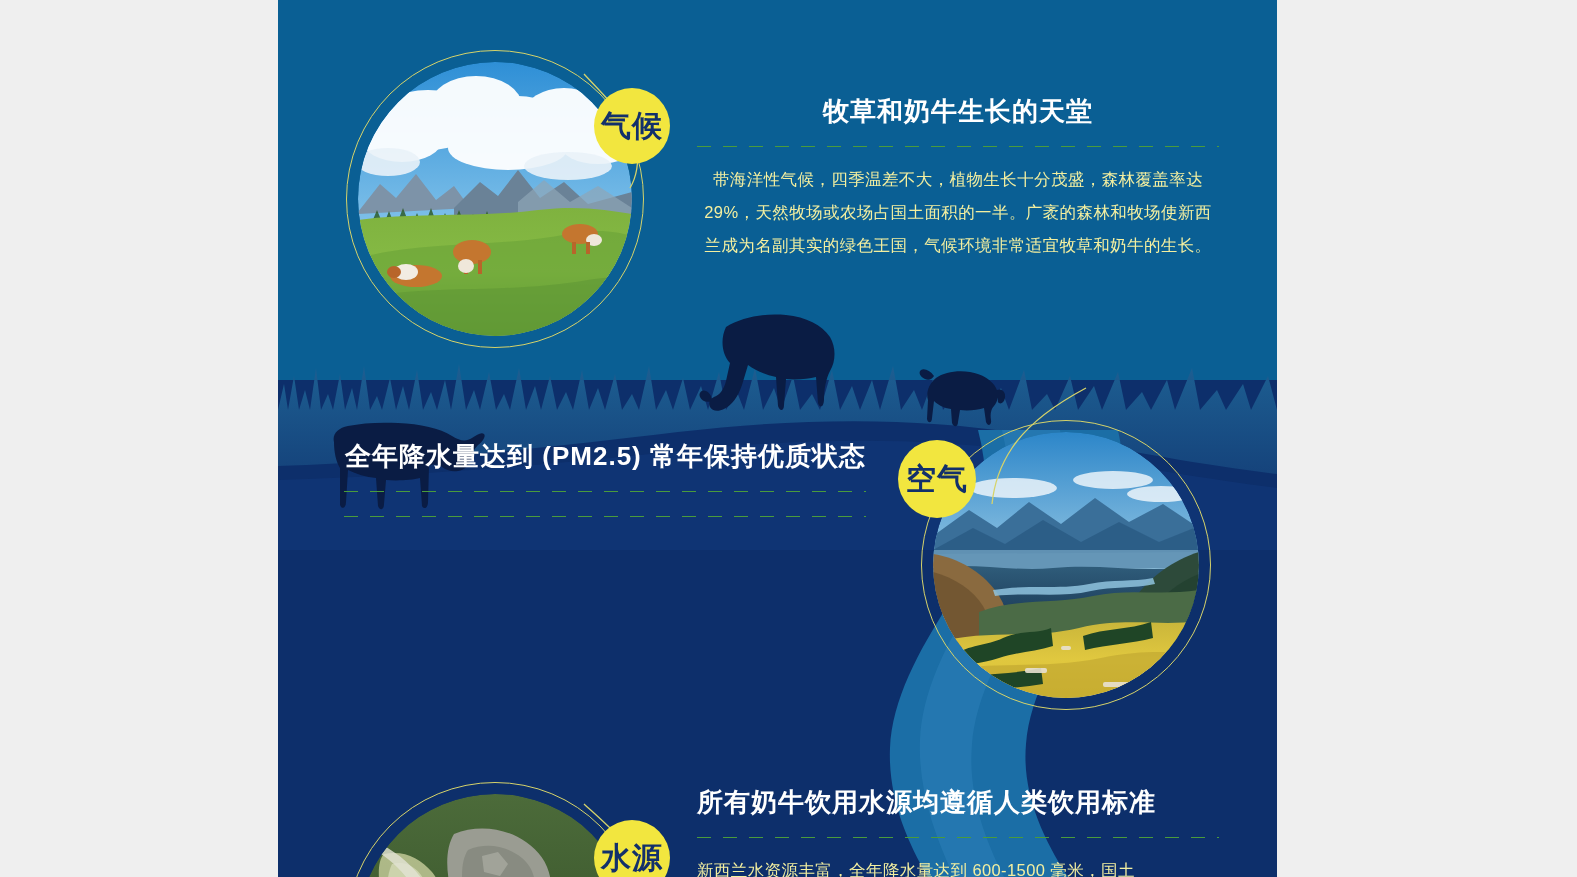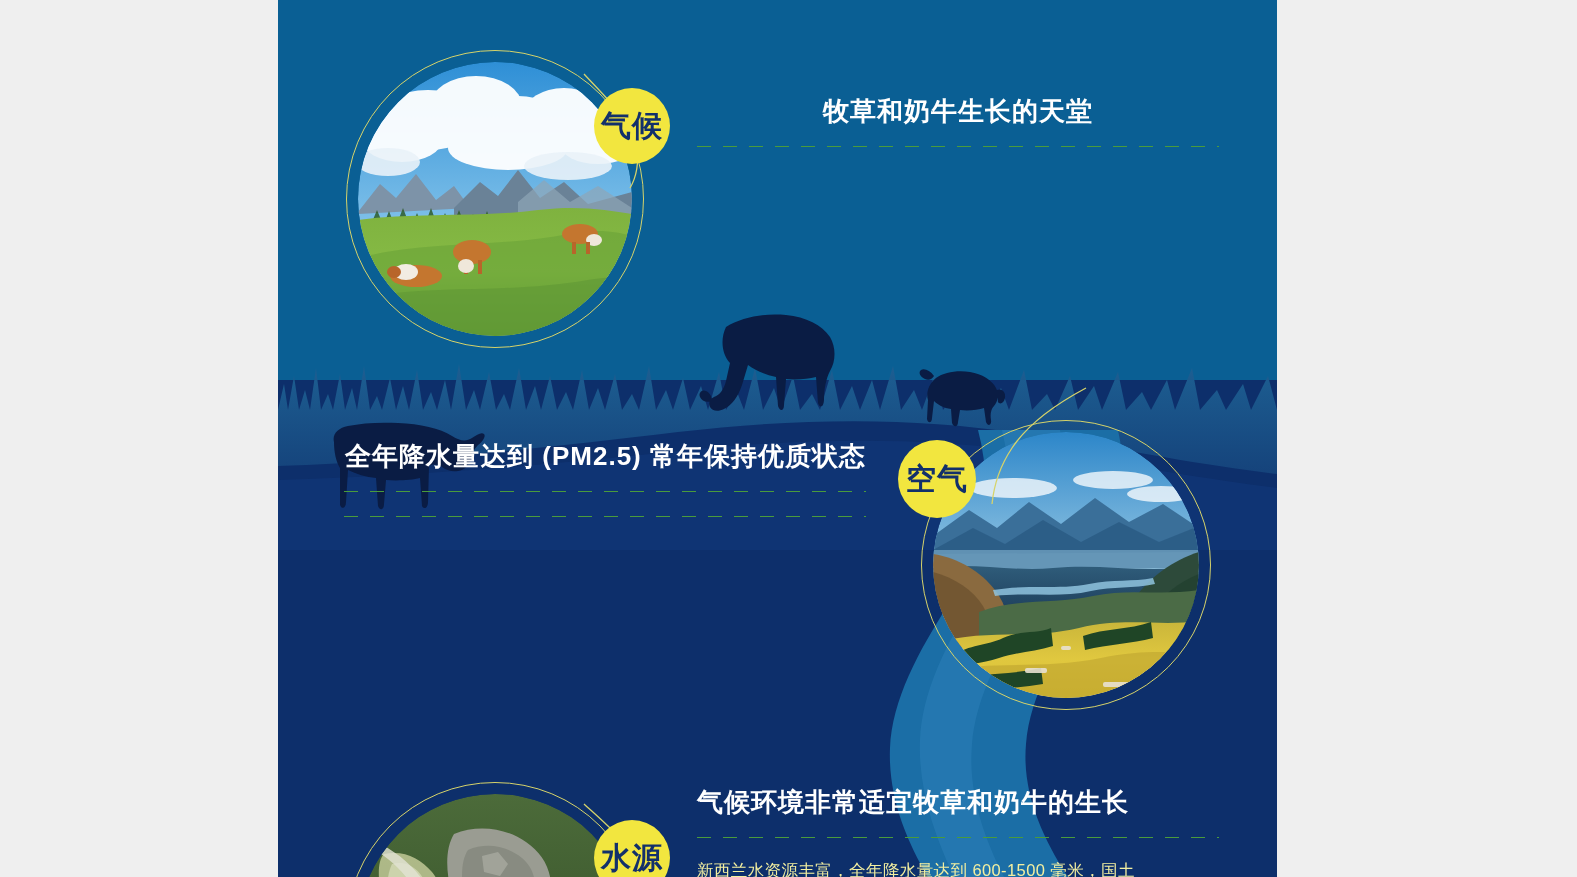--- a/index.html
+++ b/index.html
@@ -344,20 +344,21 @@
       </svg>
     </div>
 
     <div class="badge" id="badge-1">
       <span>气候</span>
     </div>
 
     <div class="text-block" id="section-climate">
       <h2 class="headline">牧草和奶牛生长的天堂</h2>
       <div class="divider"></div>
+      <p class="body-text">带海洋性气候，四季温差不大，植物生长十分茂盛，森林覆盖率达 29%，天然牧场或农场占国土面积的一半。广袤的森林和牧场使新西兰成为名副其实的绿色王国，气候环境非常适宜牧草和奶牛的生长。</p>
     </div>
 
     <div class="stem" id="stem-2" style="left:660px; top:386px; width:150px; height:120px;">
       <svg viewBox="0 0 150 120">
         <path d="M148,2 C118,18 90,38 74,62 C62,80 56,98 54,118" fill="none" stroke="#d6d36a" stroke-width="1.3"></path>
       </svg>
     </div>
 
     <div class="photo-ring" id="ring-2"></div>
     <div class="photo-disc" id="photo-2">
@@ -486,20 +487,20 @@
           </g>
         </g>
       </svg>
     </div>
 
     <div class="badge" id="badge-3">
       <span>水源</span>
     </div>
 
     <div class="text-block" id="section-water">
-      <h2 class="headline">气候环境非常适宜牧草和奶牛的生长</h2>
+      <h2 class="headline">所有奶牛饮用水源均遵循人类饮用标准</h2>
       <div class="divider"></div>
       <p class="body-text">新西兰水资源丰富，全年降水量达到 600-1500 毫米，国土</p>
     </div>
 
   </div>
 
 </div>
 
 </body></html>

